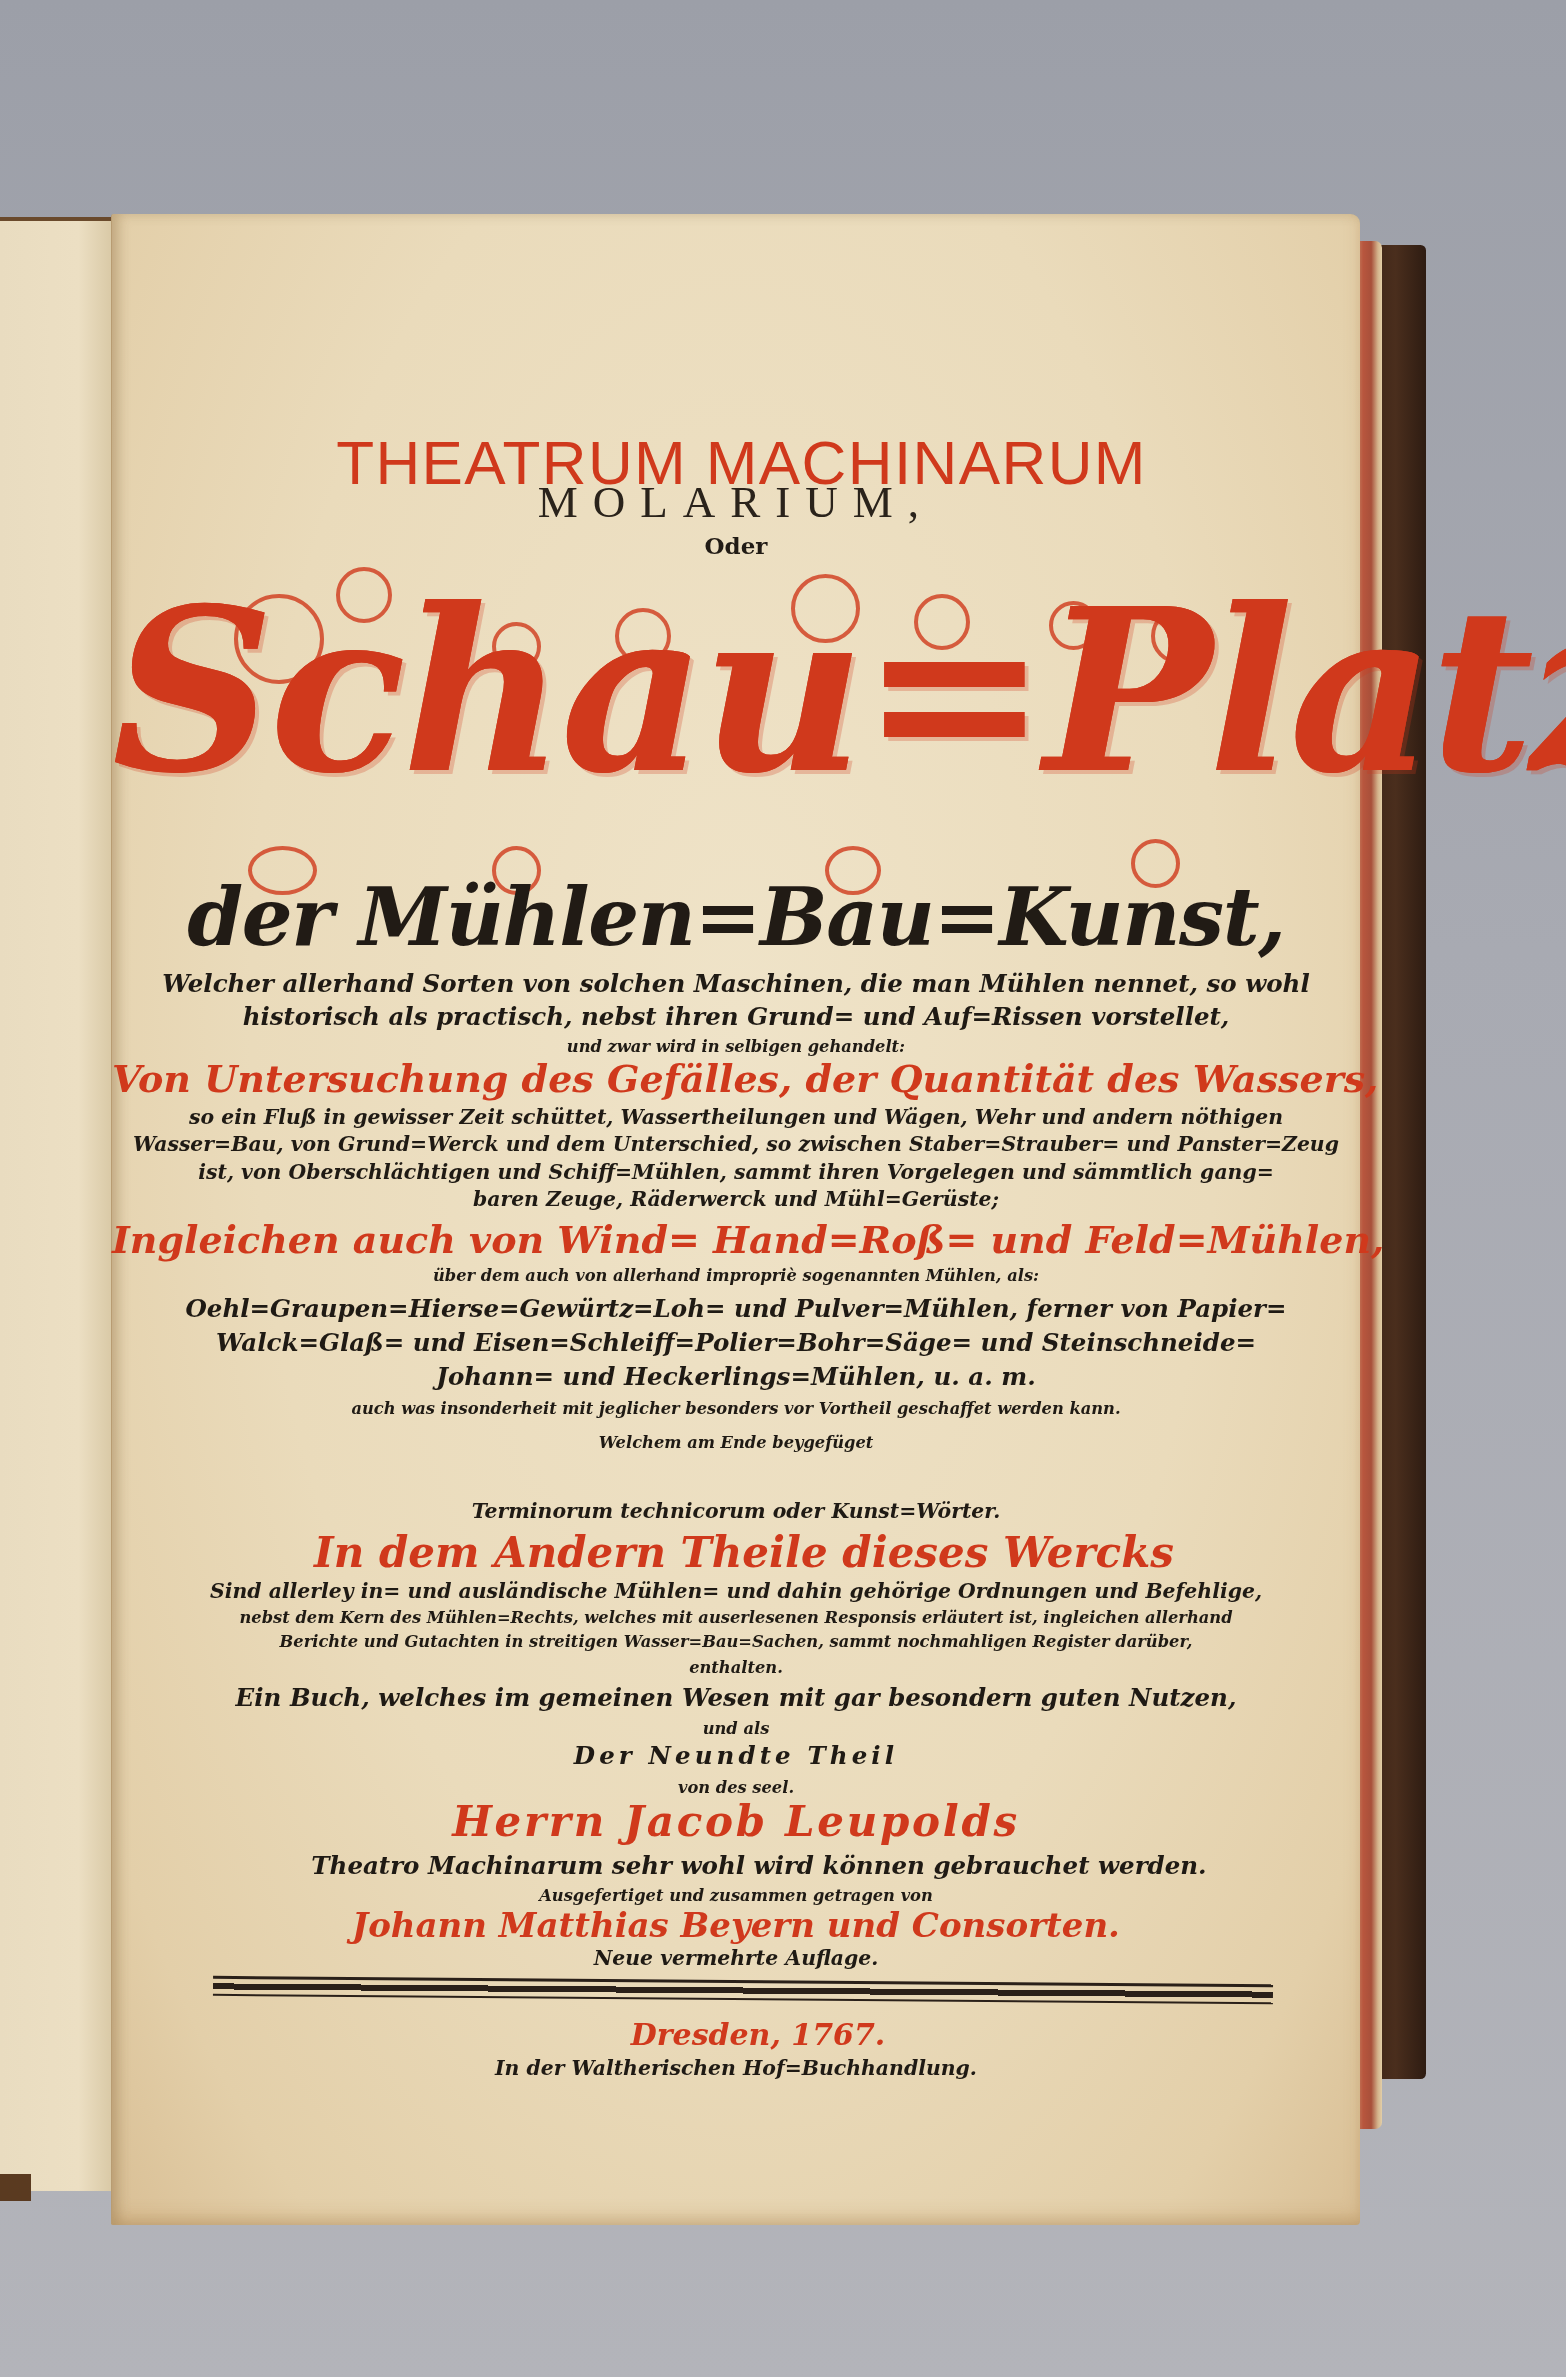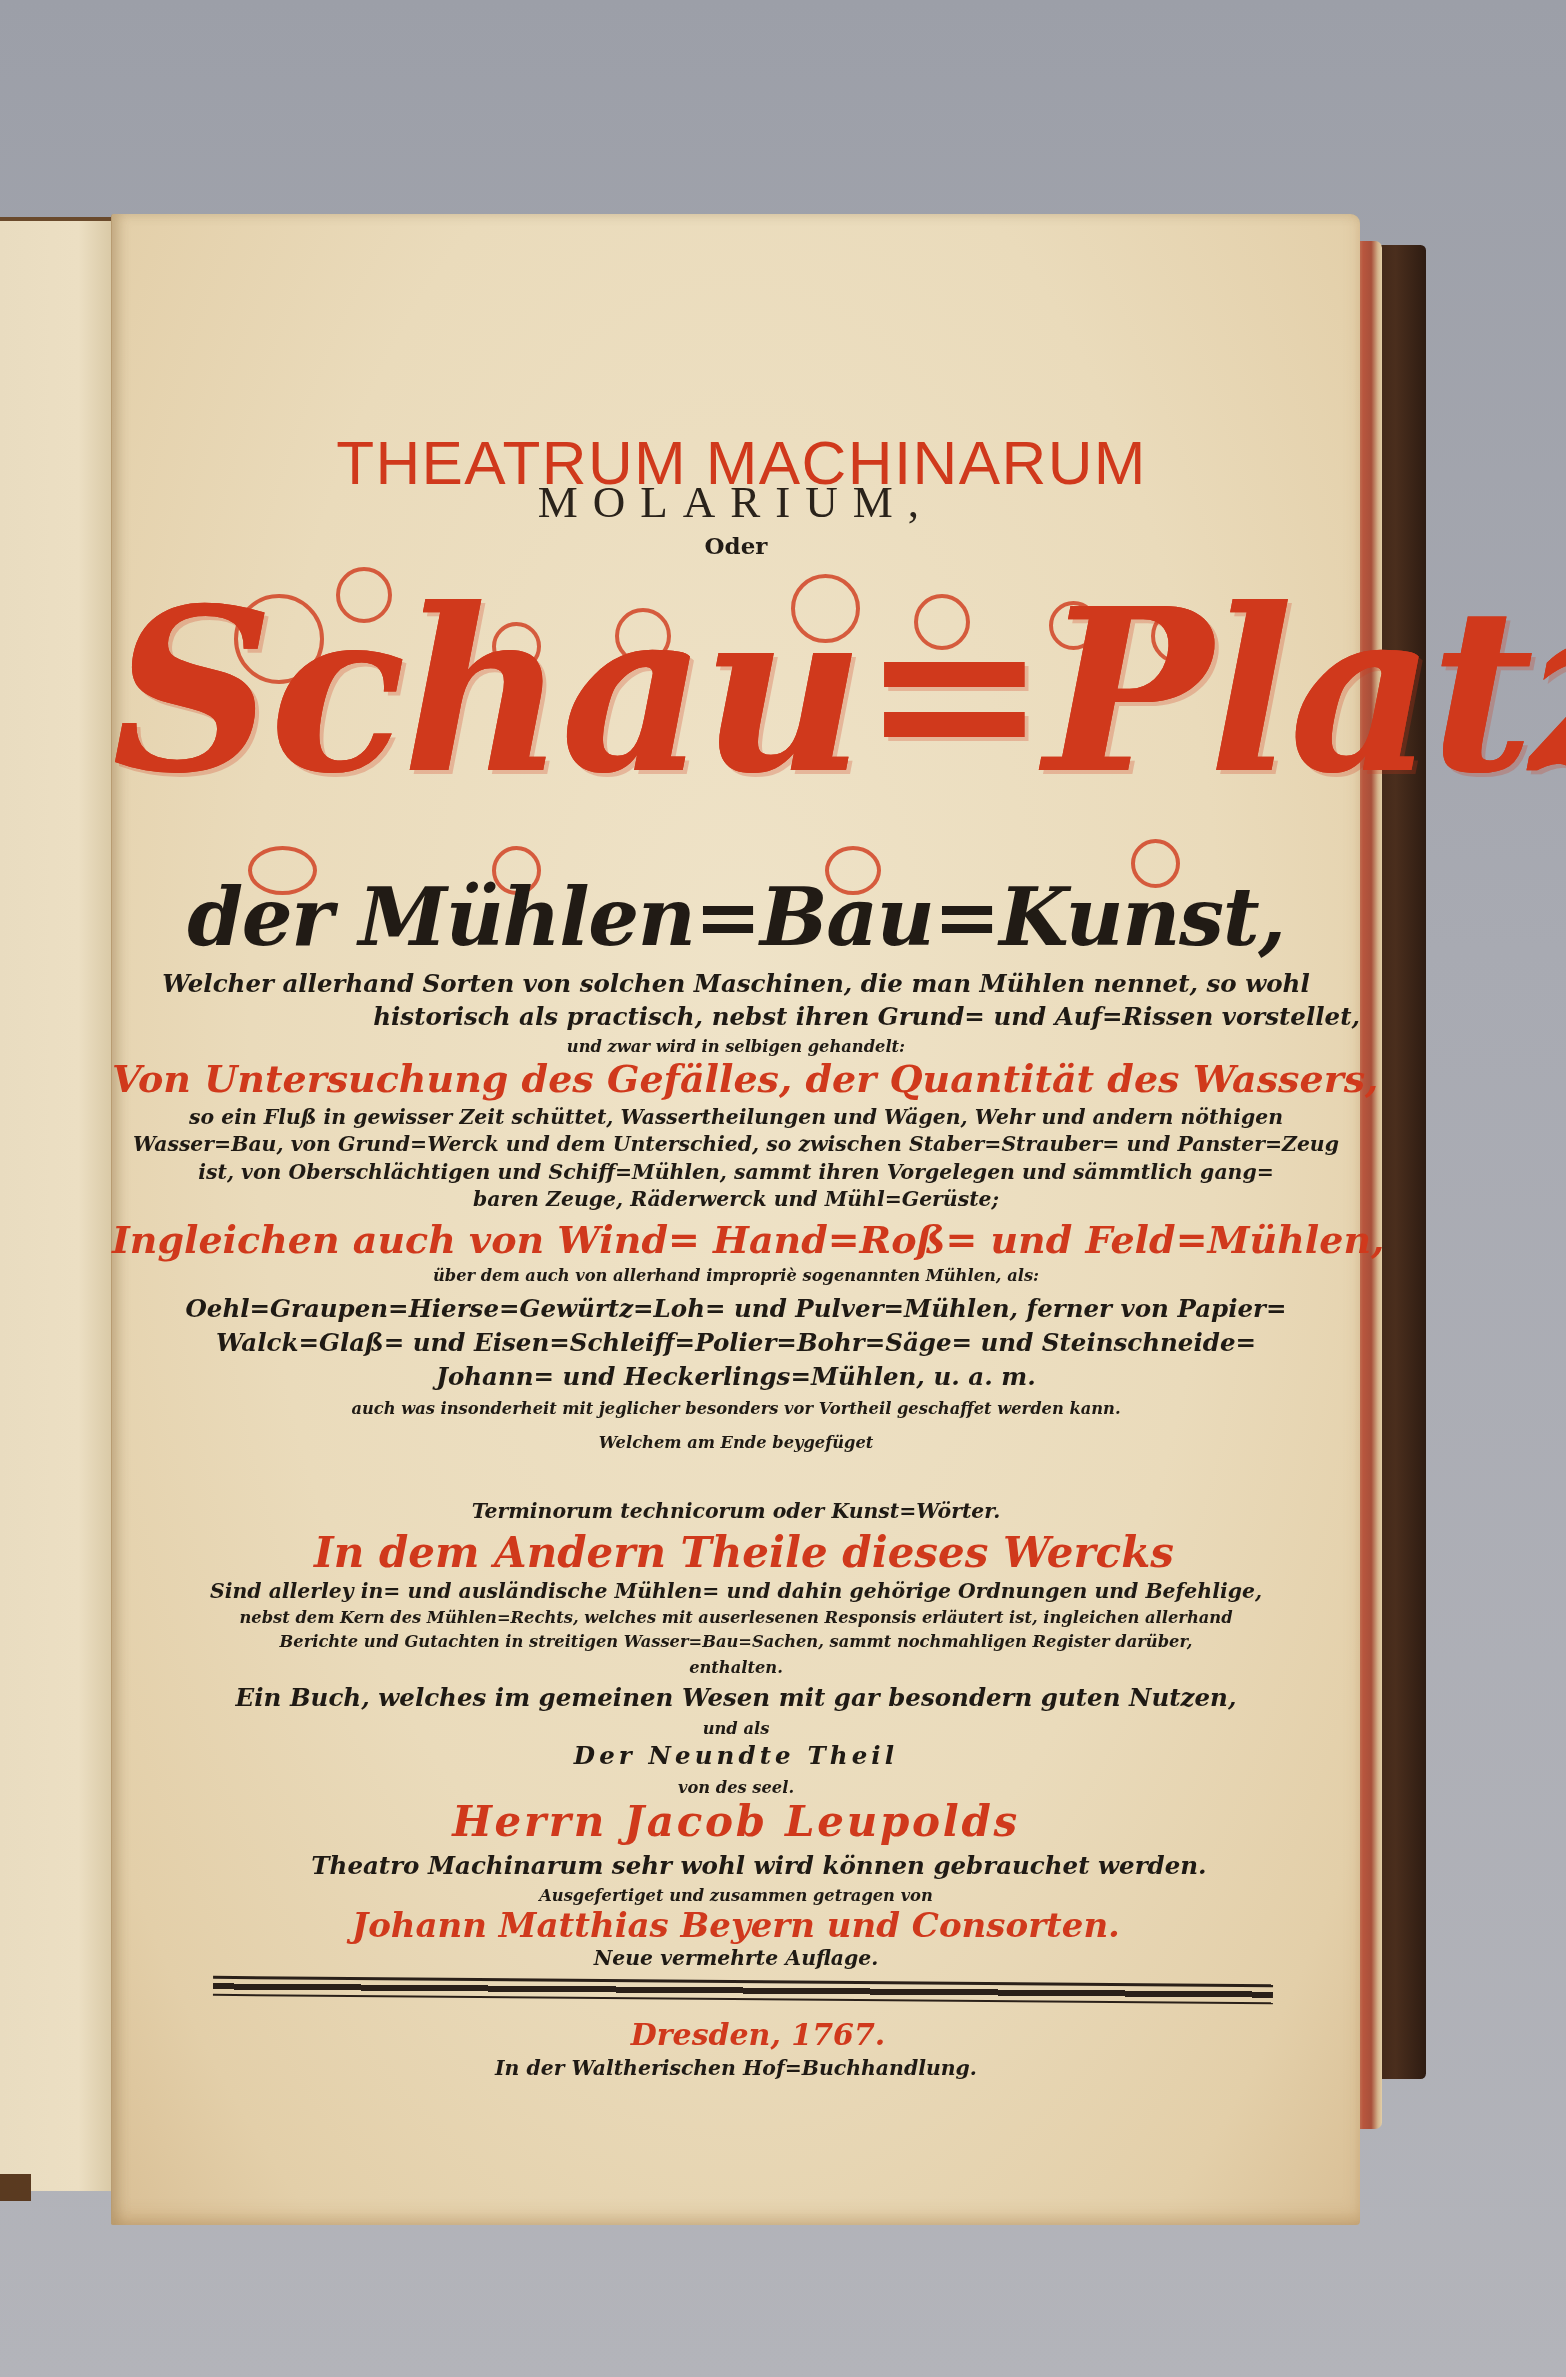--- a/index.html
+++ b/index.html
@@ -93,21 +93,21 @@
       <div class="swirl" style="left:136px;top:632px;width:61px;height:41px;"></div>
       <div class="swirl" style="left:380px;top:632px;width:41px;height:41px;"></div>
       <div class="swirl" style="left:713px;top:632px;width:48px;height:41px;"></div>
       <div class="swirl" style="left:1019px;top:625px;width:41px;height:41px;"></div>
     </div>
     <div class="line t-schau">Schau=Platz</div>
 
     <div class="line t-mbk blk">der Mühlen=Bau=Kunst,</div>
 
     <div class="line s1" style="top:755px;">Welcher allerhand Sorten von solchen Maschinen, die man Mühlen nennet, so wohl</div>
-    <div class="line s1" style="top:788px;text-align:right;">historisch als practisch, nebst ihren Grund= und Auf=Rissen vorstellet,</div>
+    <div class="line s1" style="top:788px;">historisch als practisch, nebst ihren Grund= und Auf=Rissen vorstellet,</div>
     <div class="line s3" style="top:823px;">und zwar wird in selbigen gehandelt:</div>
 
     <div class="line r1" style="top:842px;">Von Untersuchung des Gefälles, der Quantität des Wassers,</div>
     <div class="line s2" style="top:891px;">so ein Fluß in gewisser Zeit schüttet, Wassertheilungen und Wägen, Wehr und andern nöthigen</div>
     <div class="line s2" style="top:918px;">Wasser=Bau, von Grund=Werck und dem Unterschied, so zwischen Staber=Strauber= und Panster=Zeug</div>
     <div class="line s2" style="top:946px;">ist, von Oberschlächtigen und Schiff=Mühlen, sammt ihren Vorgelegen und sämmtlich gang=</div>
     <div class="line s2" style="top:973px;">baren Zeuge, Räderwerck und Mühl=Gerüste;</div>
 
     <div class="line r1" style="top:1003px;">Ingleichen auch von Wind= Hand=Roß= und Feld=Mühlen,</div>
     <div class="line s3" style="top:1052px;">über dem auch von allerhand impropriè sogenannten Mühlen, als:</div>

